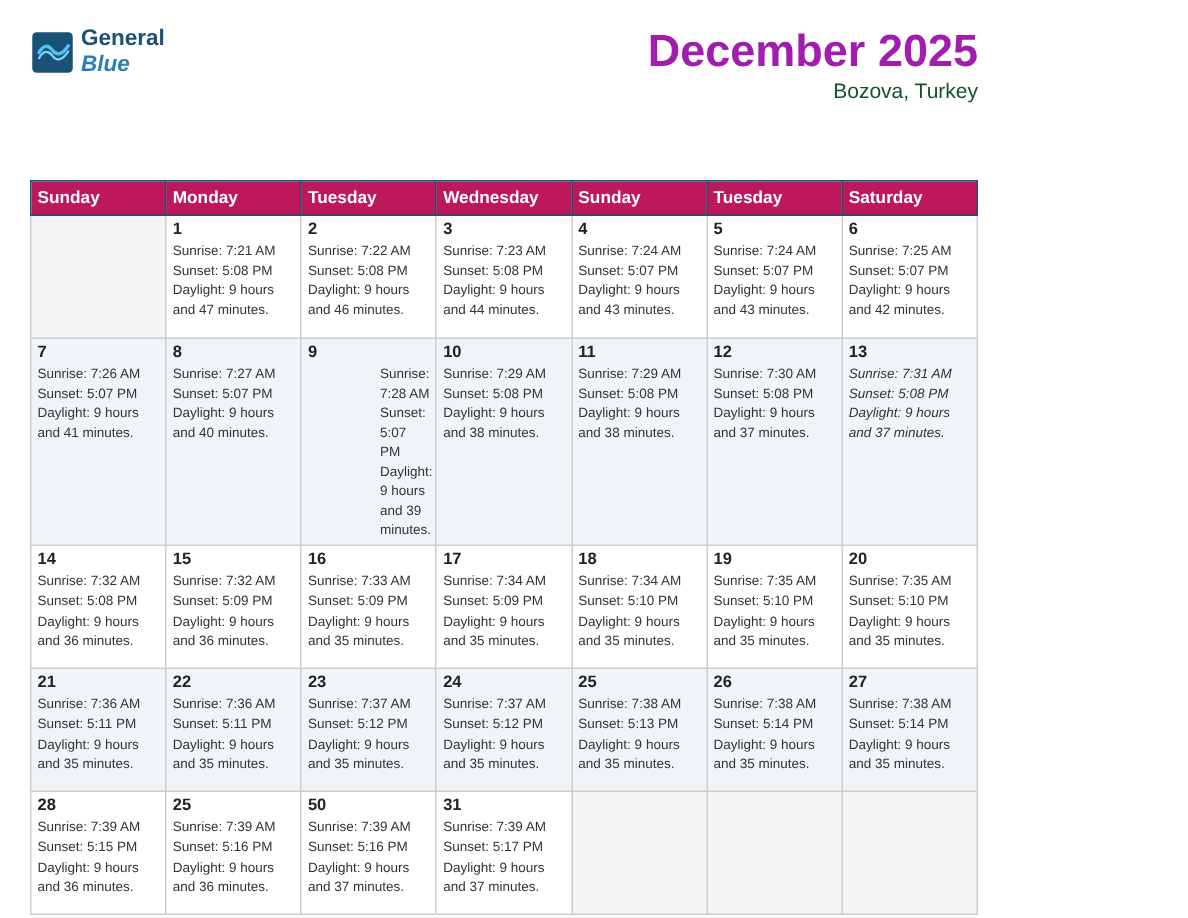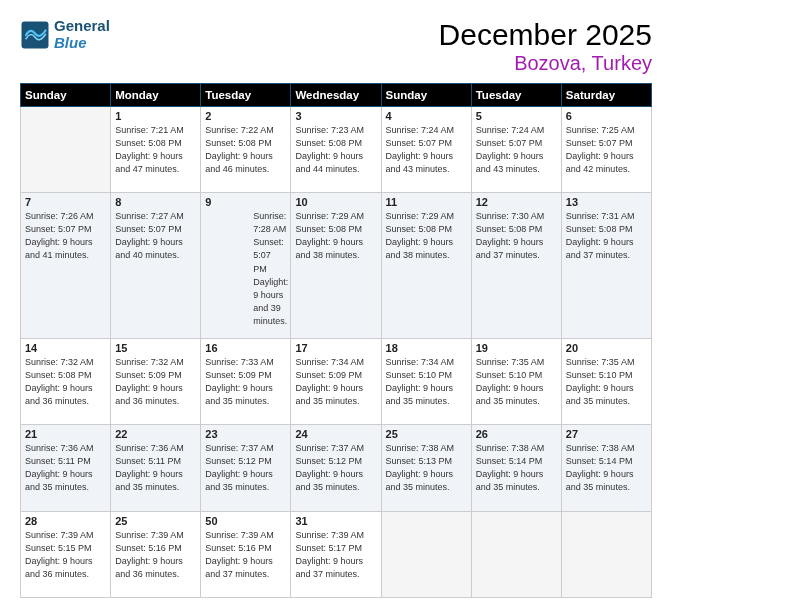--- a/index.html
+++ b/index.html
@@ -9,20 +9,21 @@
       width: 792px;
       height: 612px;
       overflow: hidden;
     }
     .page {
       width: 672px;
       height: 612px;
       padding: 18px 20px 14px 20px;
       display: flex;
       flex-direction: column;
+      gap: 44px;
     }
     .header {
       display: flex;
       justify-content: space-between;
       align-items: flex-start;
       margin-bottom: 8px;
     }
     .logo {
       display: flex;
       align-items: center;
@@ -36,37 +37,37 @@
     }
     .logo-icon {
       width: 30px;
       height: 30px;
     }
     .title-block {
       text-align: right;
     }
     .month-title {
       font-size: 30px;
-      font-weight: normal;
-      color: #000000;
+      font-weight: bold;
+      color: #a21caf;
       text-align: right;
     }
     .subtitle {
-      font-size: 20px;
-      color: #a21caf;
+      font-size: 14px;
+      color: #14532d;
     }
     .calendar {
       flex: 1;
       border: 1px solid #ccc;
       border-collapse: collapse;
       width: 100%;
       table-layout: fixed;
     }
     .calendar th {
-      background: #000000;
+      background: #be185d;
       color: #fff;
       font-size: 11.5px;
       font-weight: bold;
       padding: 5px 4px;
       text-align: left;
       border: 1px solid #1a5276;
     }
     .calendar td {
       vertical-align: top;
       border: 1px solid #ccc;
@@ -220,21 +221,21 @@
           </td>
           <td>
             <span class="day-num">12</span>
             <div class="day-info" style="white-space: pre-line;">Sunrise: 7:30 AM
 Sunset: 5:08 PM
 Daylight: 9 hours
 and 37 minutes.</div>
           </td>
           <td>
             <span class="day-num">13</span>
-            <div class="day-info" style="white-space: pre-line;">Sunrise: 7:31 AM
+            <div class="day-info" style="white-space: pre-line; font-style: italic;">Sunrise: 7:31 AM
 Sunset: 5:08 PM
 Daylight: 9 hours
 and 37 minutes.</div>
           </td>
         </tr>
         <tr class="row-white">
           <td>
             <span class="day-num">14</span>
             <div class="day-info" style="white-space: pre-line;">Sunrise: 7:32 AM
 Sunset: 5:08 PM

